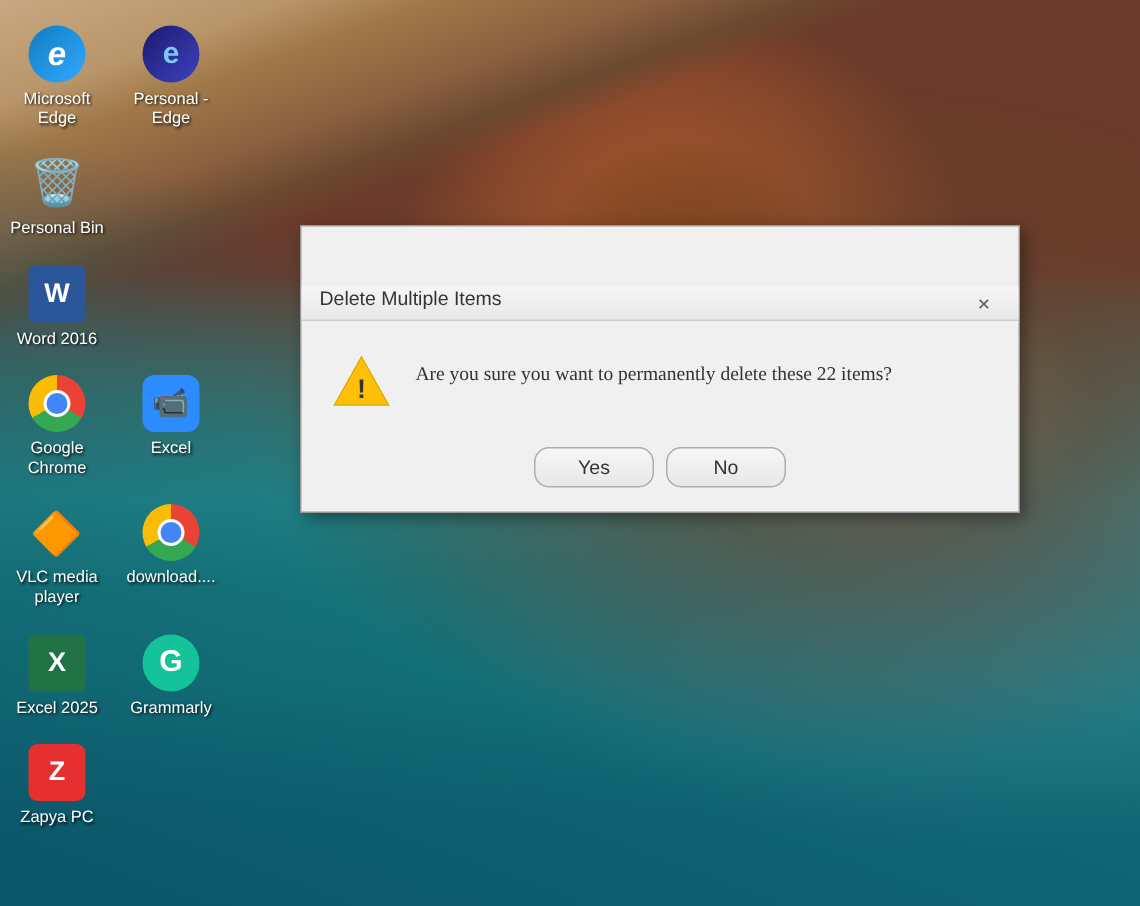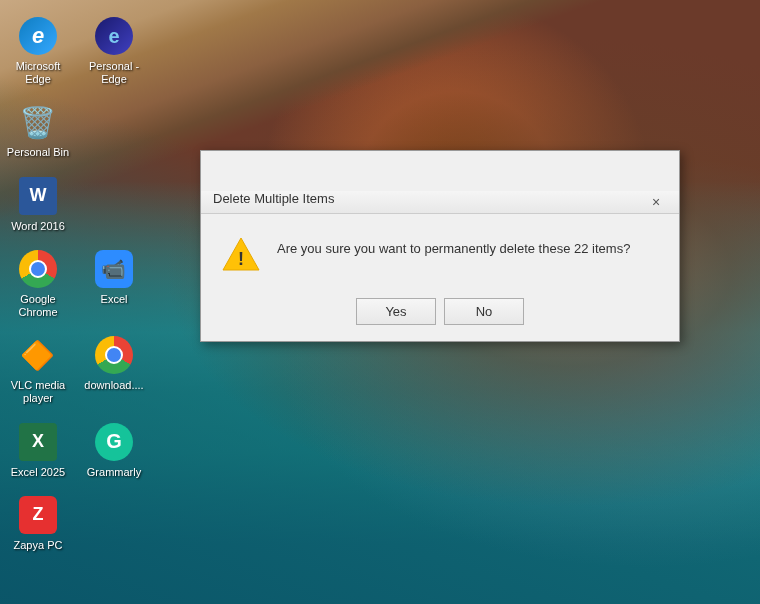--- a/index.html
+++ b/index.html
@@ -310,38 +310,39 @@
       display: flex;
       align-items: center;
       justify-content: center;
     }
 
     .dialog-message {
       font-size: 13px;
       color: #333;
       padding-top: 6px;
       line-height: 1.4;
+      font-family: Liberation Serif, serif;
     }
 
     .dialog-buttons {
       display: flex;
       justify-content: center;
       gap: 8px;
       padding: 8px 20px 16px;
     }
 
     .btn {
       min-width: 80px;
       padding: 5px 16px;
       font-size: 13px;
       cursor: pointer;
       border: 1px solid #adadad;
       background: linear-gradient(180deg, #f6f6f6 0%, #e8e8e8 100%);
       color: #333;
-      border-radius: 0;
+      border-radius: 10px;
     }
   </style>
 </head>
 <body>
 
 <div class="desktop-bg"></div>
 
 <div class="desktop-icons">
 
   <div class="icon-row">

